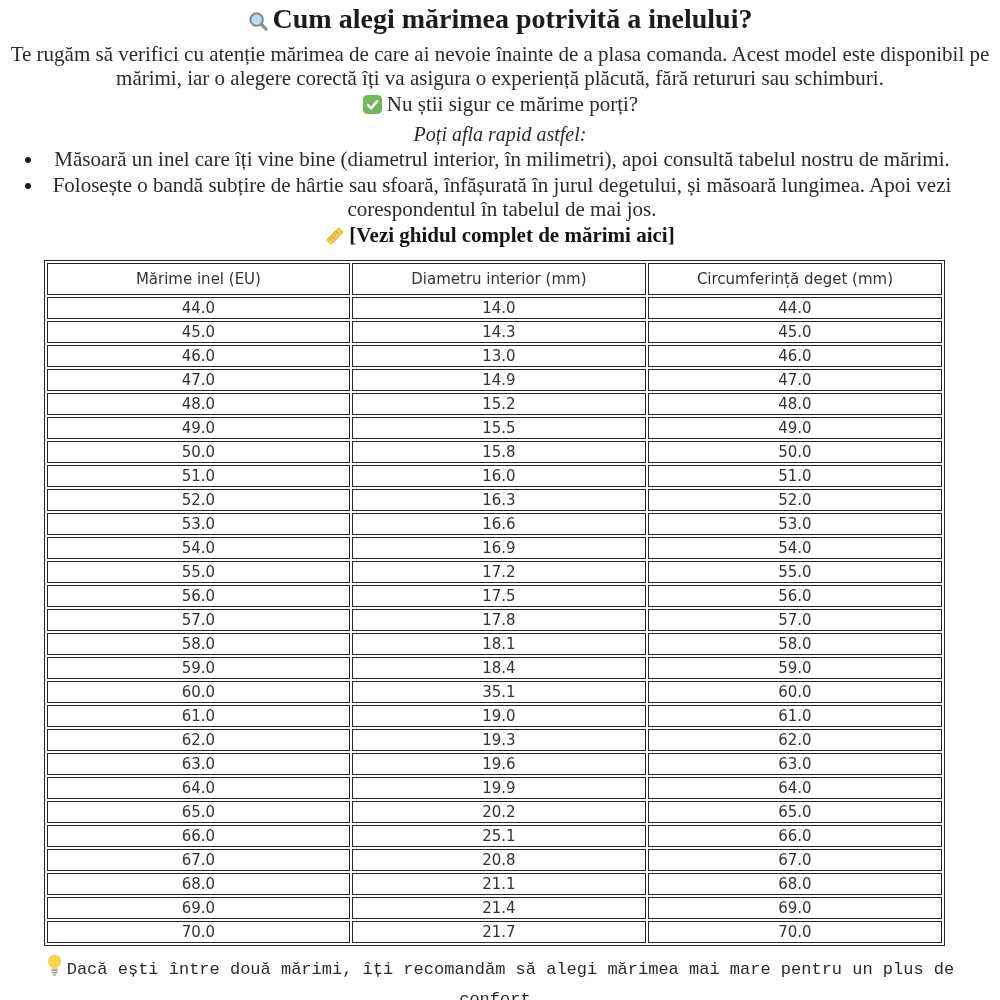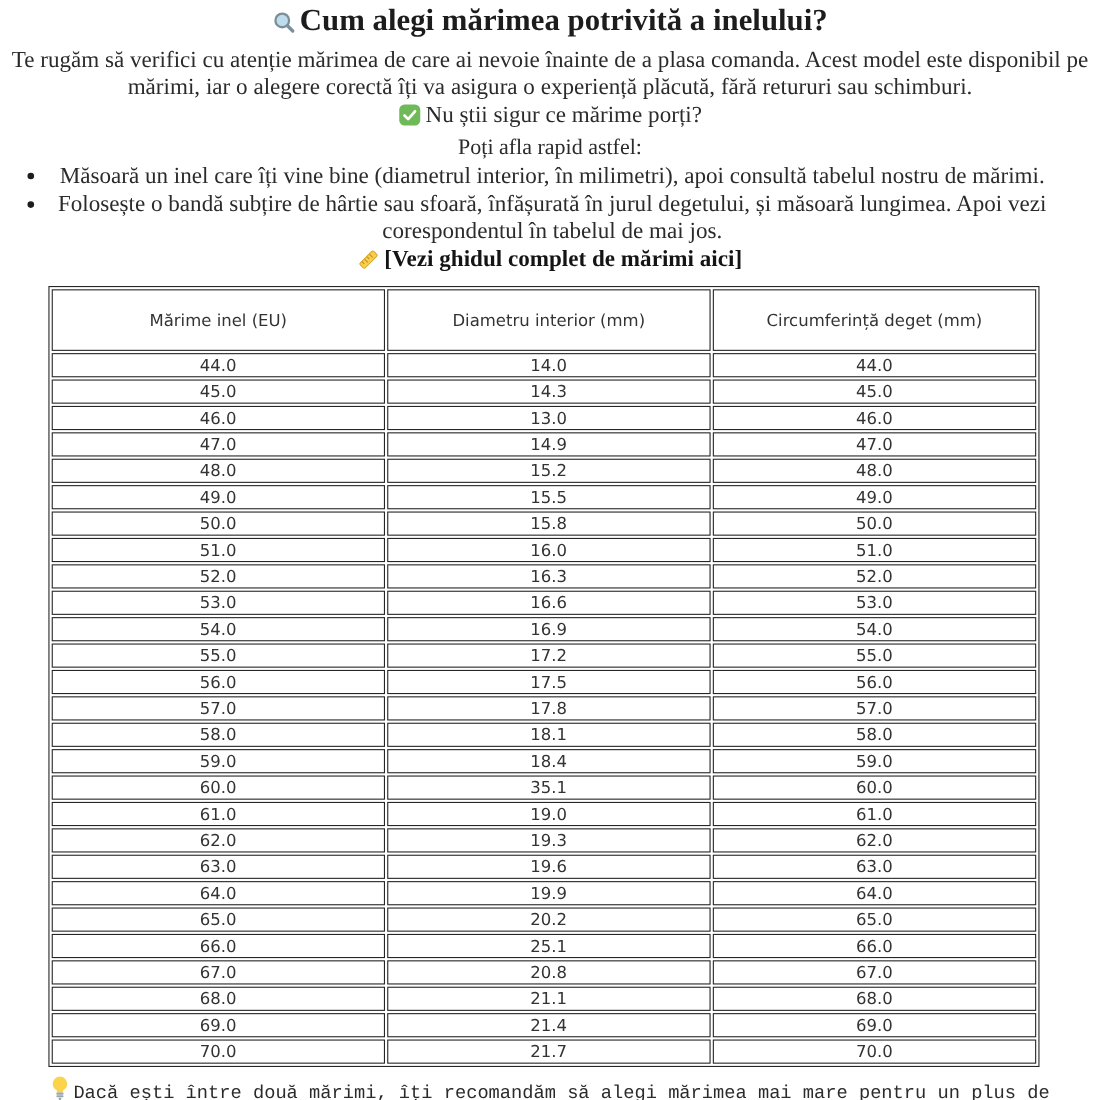--- a/index.html
+++ b/index.html
@@ -14,21 +14,21 @@
   .wrap { padding-top:3px; }
   .title {
     font-size:28px; font-weight:bold; color:#1c1c1c;
     margin:0 0 3px 0;
   }
   .intro {
     font-size:21px; line-height:24px;
     margin:0 8px 2px 8px;
   }
   .question { font-size:21px; line-height:25px; margin:2px 0 1px 0; }
-  .steps-intro { font-size:20px; line-height:24px; margin:0; }
+  .steps-intro { font-size:20px; line-height:24px; margin:0;font-style:italic; }
   ul.steps {
     margin:1px 0 0 0;
     padding:0 40px 0 44px;
     text-align:center;
   }
   ul.steps li {
     font-size:21px; line-height:24px;
     margin:0 0 2px 0;
   }
   ul.steps li::marker { color:#1c1c1c; }
@@ -49,21 +49,21 @@
     table-layout:fixed;
   }
   table.size-table th, table.size-table td {
     border:1px solid #262626;
     padding:1px 2px;
     line-height:18px;
     font-weight:normal;
     text-align:center;
     background:#ffffff;
   }
-  table.size-table th { padding:18px 2px;margin-left:43px; }
+  table.size-table th { padding:6px 2px;margin-left:43px; }
   .footer {
     font-size:17px; line-height:26px;
     margin:7px 4px 0 4px;
     font-family:Liberation Mono, monospace;
   }
   .emoji { display:inline-block; vertical-align:-4px; margin-right:4px; }
 </style>
 </head>
 <body>
 

